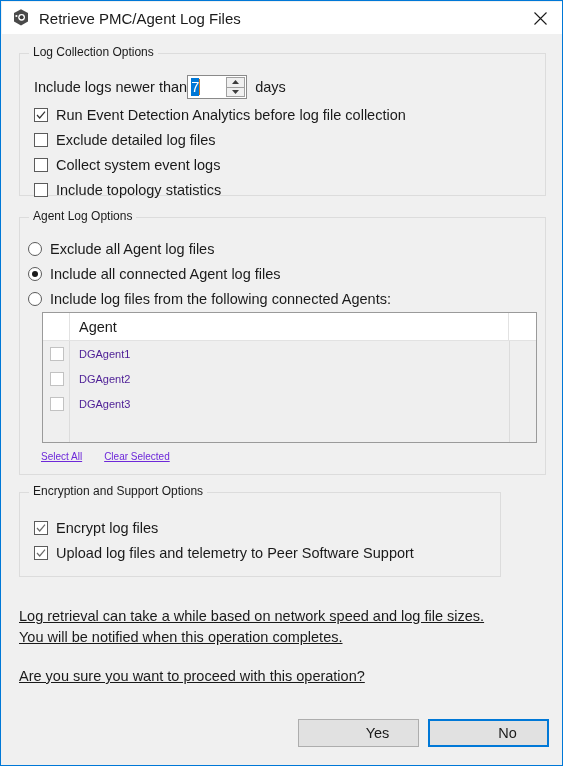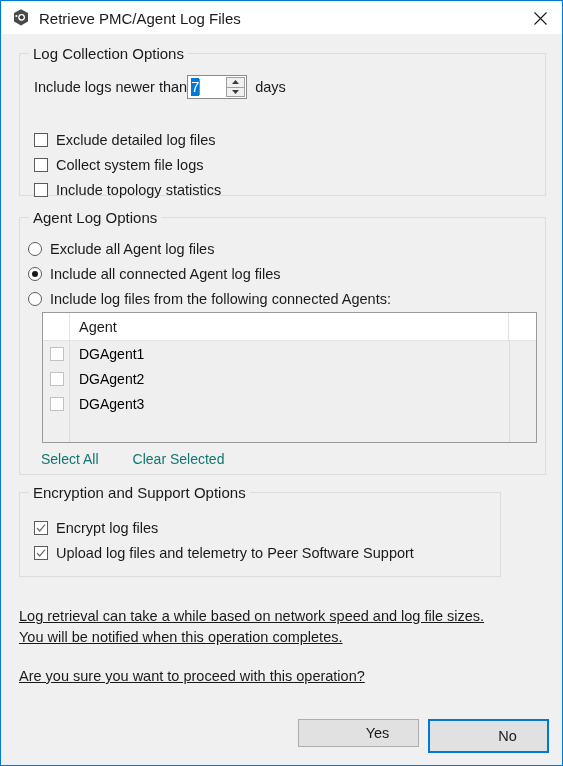--- a/index.html
+++ b/index.html
@@ -67,21 +67,21 @@
     position: absolute;
     box-sizing: border-box;
     border: 1px solid #dcdcdc;
   }
   .group-title {
     position: absolute;
     top: -9px;
     left: 9px;
     background: #f0f0f0;
     padding: 0 4px;
-    font-size: 15px;
+    font-size: 12px;
     color: #1a1a1a;
     white-space: nowrap;
   }
 
   
   .row {
     position: absolute;
     display: flex;
     align-items: center;
     white-space: nowrap;
@@ -226,36 +226,37 @@
   }
   .td-check {
     width: 27px;
     flex: none;
     display: flex;
     align-items: center;
     justify-content: center;
   }
   .td-agent {
     flex: 1;
-    font-size: 14px;
-    color: #000000;
+    font-size: 11px;
+    color: #4c1d95;
     padding-left: 9px;
     box-sizing: border-box;
   }
   .vline {
     position: absolute;
     top: 0; bottom: 0;
     width: 1px;
     background: #dcdcdc;
   }
 
   
   .link {
-    font-size: 14px;
-    color: #0f766e;
+    font-size: 10px;
+    color: #6d28d9;
+    text-decoration: underline;
     white-space: nowrap;
   }
 
   
   .bodytext {
     position: absolute;
     font-size: 14.5px;
     color: #1a1a1a;
     line-height: 21px;
     white-space: pre;
@@ -319,29 +320,37 @@
         <div class="spin-btn">
           <svg width="7" height="4" viewBox="0 0 7 4">
             <path d="M0 0 L7 0 L3.5 4 Z" fill="#3c3c3c"></path>
           </svg>
         </div>
       </div>
     </div>
     <span class="lbl" style="margin-left:8px;">days</span>
   </div>
 
+  <div class="row" style="left:33px; top:106px;">
+    <span class="cb">
+      <svg width="10" height="10" viewBox="0 0 10 10">
+        <path d="M1 5 L3.7 8 L9 1.6" stroke="#333333" stroke-width="1.2" fill="none"></path>
+      </svg>
+    </span>
+    <span class="lbl">Run Event Detection Analytics before log file collection</span>
+  </div>
 
   <div class="row" style="left:33px; top:131px;">
     <span class="cb"></span>
     <span class="lbl">Exclude detailed log files</span>
   </div>
 
   <div class="row" style="left:33px; top:156px;">
     <span class="cb"></span>
-    <span class="lbl">Collect system file logs</span>
+    <span class="lbl">Collect system event logs</span>
   </div>
 
   <div class="row" style="left:33px; top:181px;">
     <span class="cb"></span>
     <span class="lbl">Include topology statistics</span>
   </div>
 
   <div class="group" style="left:18px; top:216px; width:527px; height:258px;">
     <span class="group-title">Agent Log Options</span>
   </div>
@@ -388,21 +397,21 @@
         <div class="td-check">
           <span class="cb dim" style="margin-right:0;"></span>
         </div>
         <div class="td-agent">DGAgent3</div>
       </div>
     </div>
   </div>
 
   <div class="row" style="left:40px; top:450px;">
     <span class="link">Select All</span>
-    <span class="link" style="margin-left:34px;">Clear Selected</span>
+    <span class="link" style="margin-left:22px;">Clear Selected</span>
   </div>
 
   <div class="group" style="left:18px; top:491px; width:482px; height:85px;">
     <span class="group-title">Encryption and Support Options</span>
   </div>
 
   <div class="row" style="left:33px; top:519px;">
     <span class="cb">
       <svg width="10" height="10" viewBox="0 0 10 10">
         <path d="M1 5 L3.7 8 L9 1.6" stroke="#6b6b6b" stroke-width="1.2" fill="none"></path>
@@ -418,15 +427,15 @@
       </svg>
     </span>
     <span class="lbl">Upload log files and telemetry to Peer Software Support</span>
   </div>
 
   <div class="bodytext" style="left:18px; top:605px;">Log retrieval can take a while based on network speed and log file sizes.</div>
   <div class="bodytext" style="left:18px; top:626px;">You will be notified when this operation completes.</div>
   <div class="bodytext" style="left:18px; top:665px;">Are you sure you want to proceed with this operation?</div>
 
   <div class="btn" style="left:297px; top:718px; width:121px; height:28px;">Yes</div>
-  <div class="btn focus" style="left:427px; top:718px; width:121px; height:34px;">No</div>
+  <div class="btn focus" style="left:427px; top:718px; width:121px; height:28px;">No</div>
 
 </div>
 
 </body></html>

